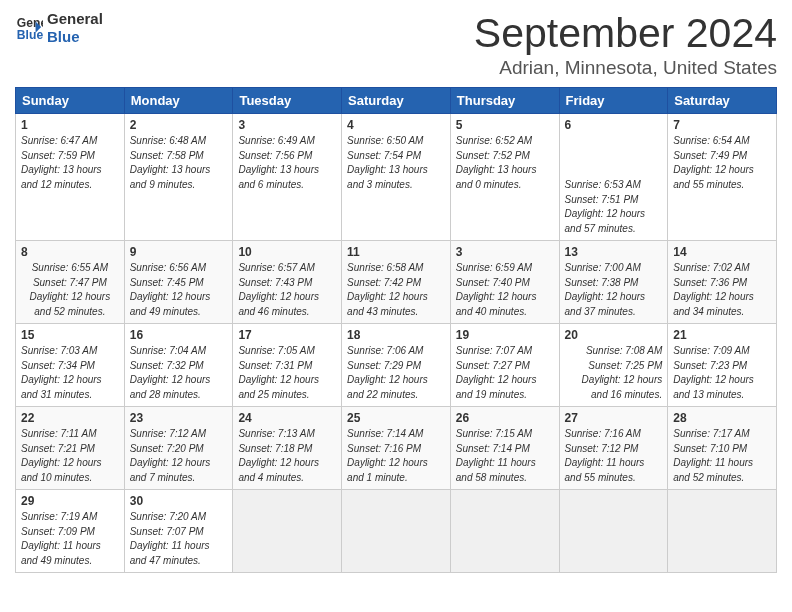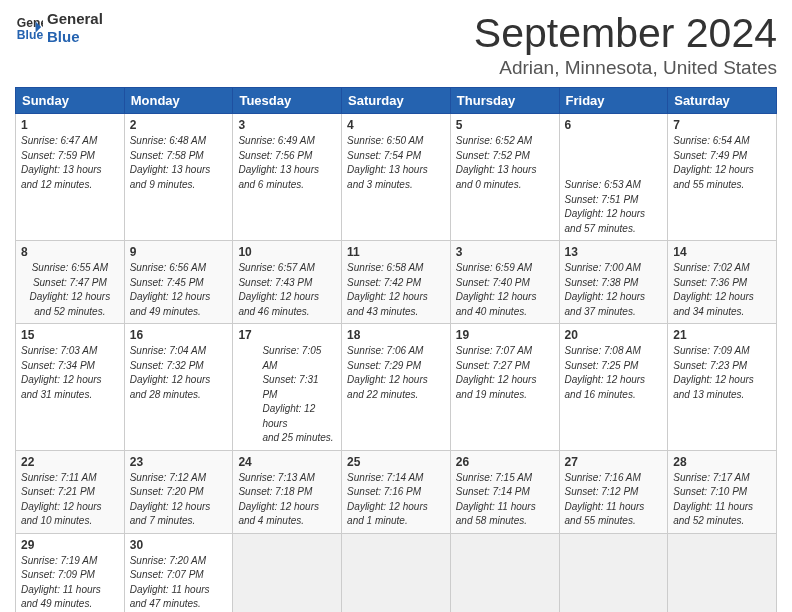--- a/index.html
+++ b/index.html
@@ -233,42 +233,42 @@
         </td>
         <td>
           <span class="day-num">16</span>
           <div class="cell-info" style="white-space: pre-line;">Sunrise: 7:04 AM
 Sunset: 7:32 PM
 Daylight: 12 hours
 and 28 minutes.</div>
         </td>
         <td>
           <span class="day-num">17</span>
-          <div class="cell-info" style="white-space: pre-line; margin-left: 24px;">Sunrise: 7:05 AM
+          <div class="cell-info" style="white-space: pre-line;">Sunrise: 7:05 AM
 Sunset: 7:31 PM
 Daylight: 12 hours
 and 25 minutes.</div>
         </td>
         <td>
           <span class="day-num">18</span>
           <div class="cell-info" style="white-space: pre-line;">Sunrise: 7:06 AM
 Sunset: 7:29 PM
 Daylight: 12 hours
 and 22 minutes.</div>
         </td>
         <td>
           <span class="day-num">19</span>
           <div class="cell-info" style="white-space: pre-line;">Sunrise: 7:07 AM
 Sunset: 7:27 PM
 Daylight: 12 hours
 and 19 minutes.</div>
         </td>
         <td>
           <span class="day-num">20</span>
-          <div class="cell-info" style="white-space: pre-line;">Sunrise: 7:08 AM
+          <div class="cell-info" style="white-space: pre-line; text-align: right;">Sunrise: 7:08 AM
 Sunset: 7:25 PM
 Daylight: 12 hours
 and 16 minutes.</div>
         </td>
         <td>
           <span class="day-num">21</span>
           <div class="cell-info" style="white-space: pre-line;">Sunrise: 7:09 AM
 Sunset: 7:23 PM
 Daylight: 12 hours
 and 13 minutes.</div>

